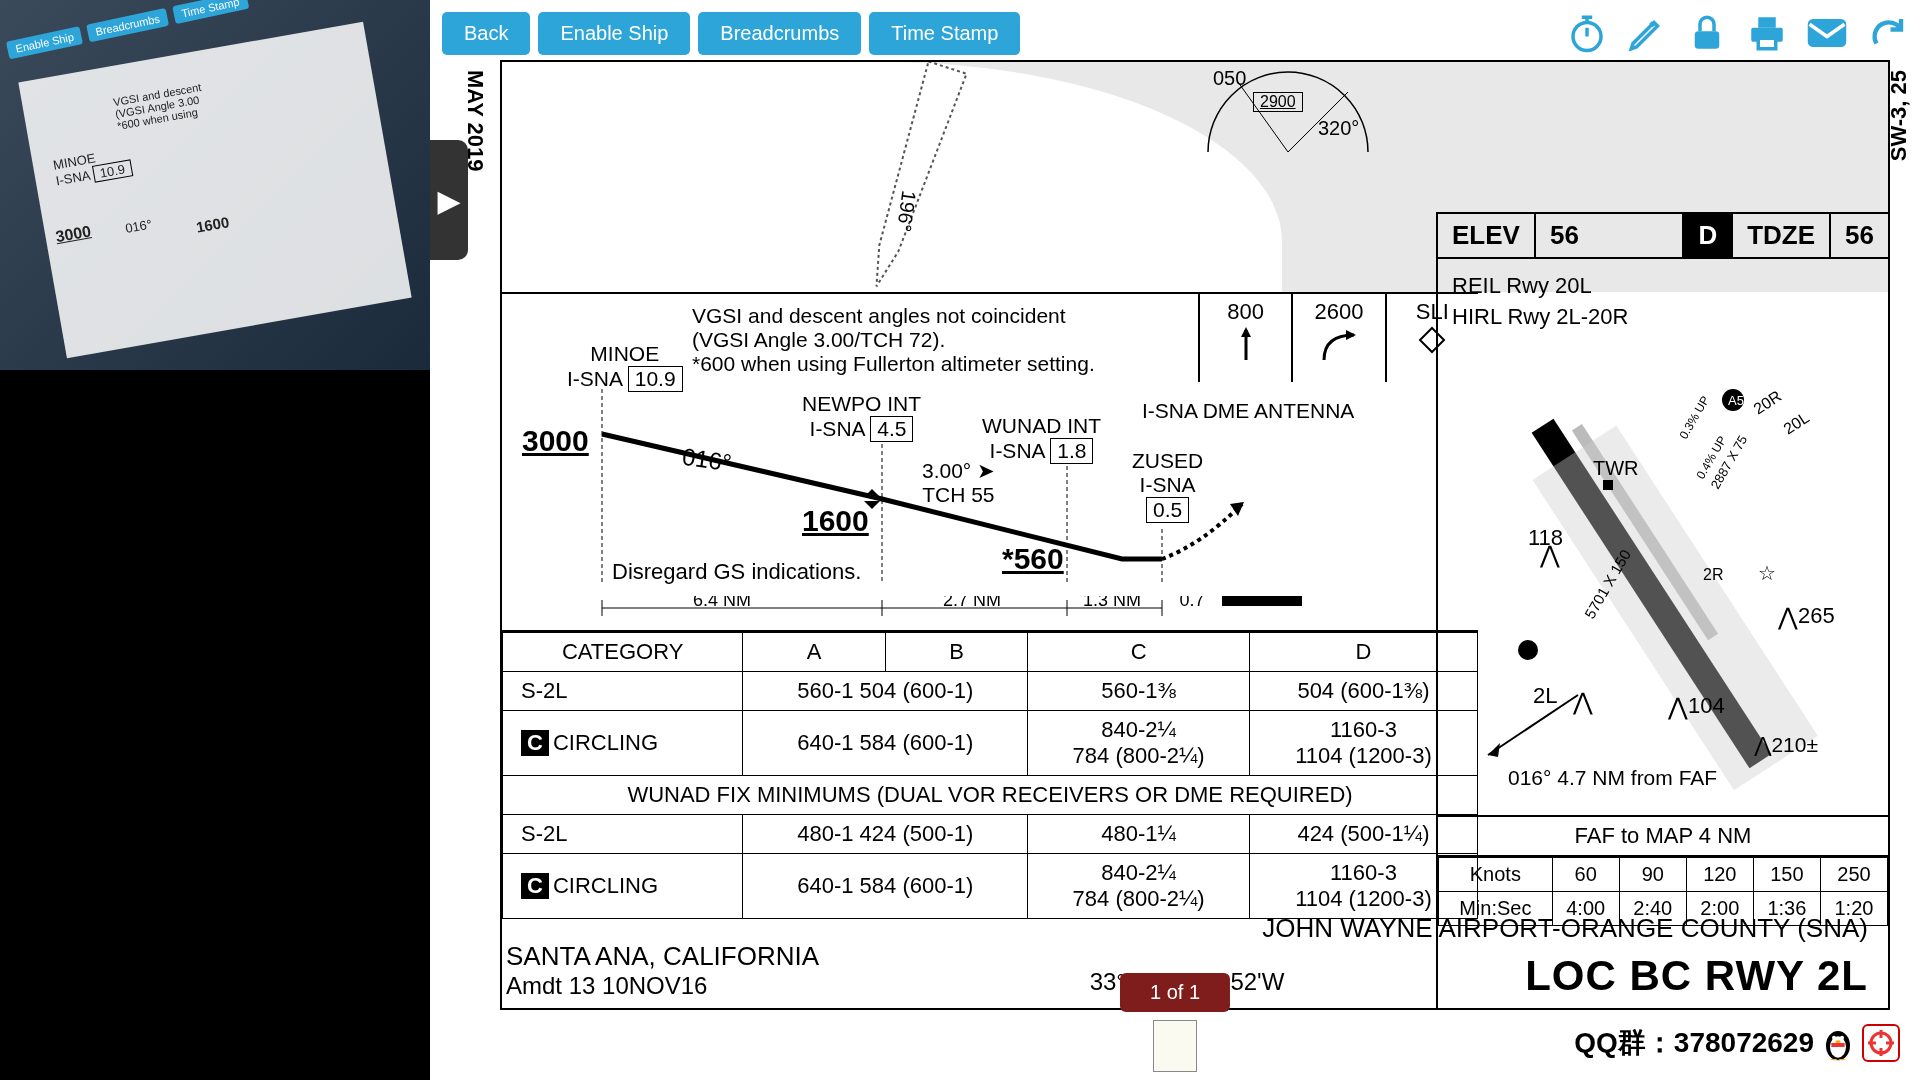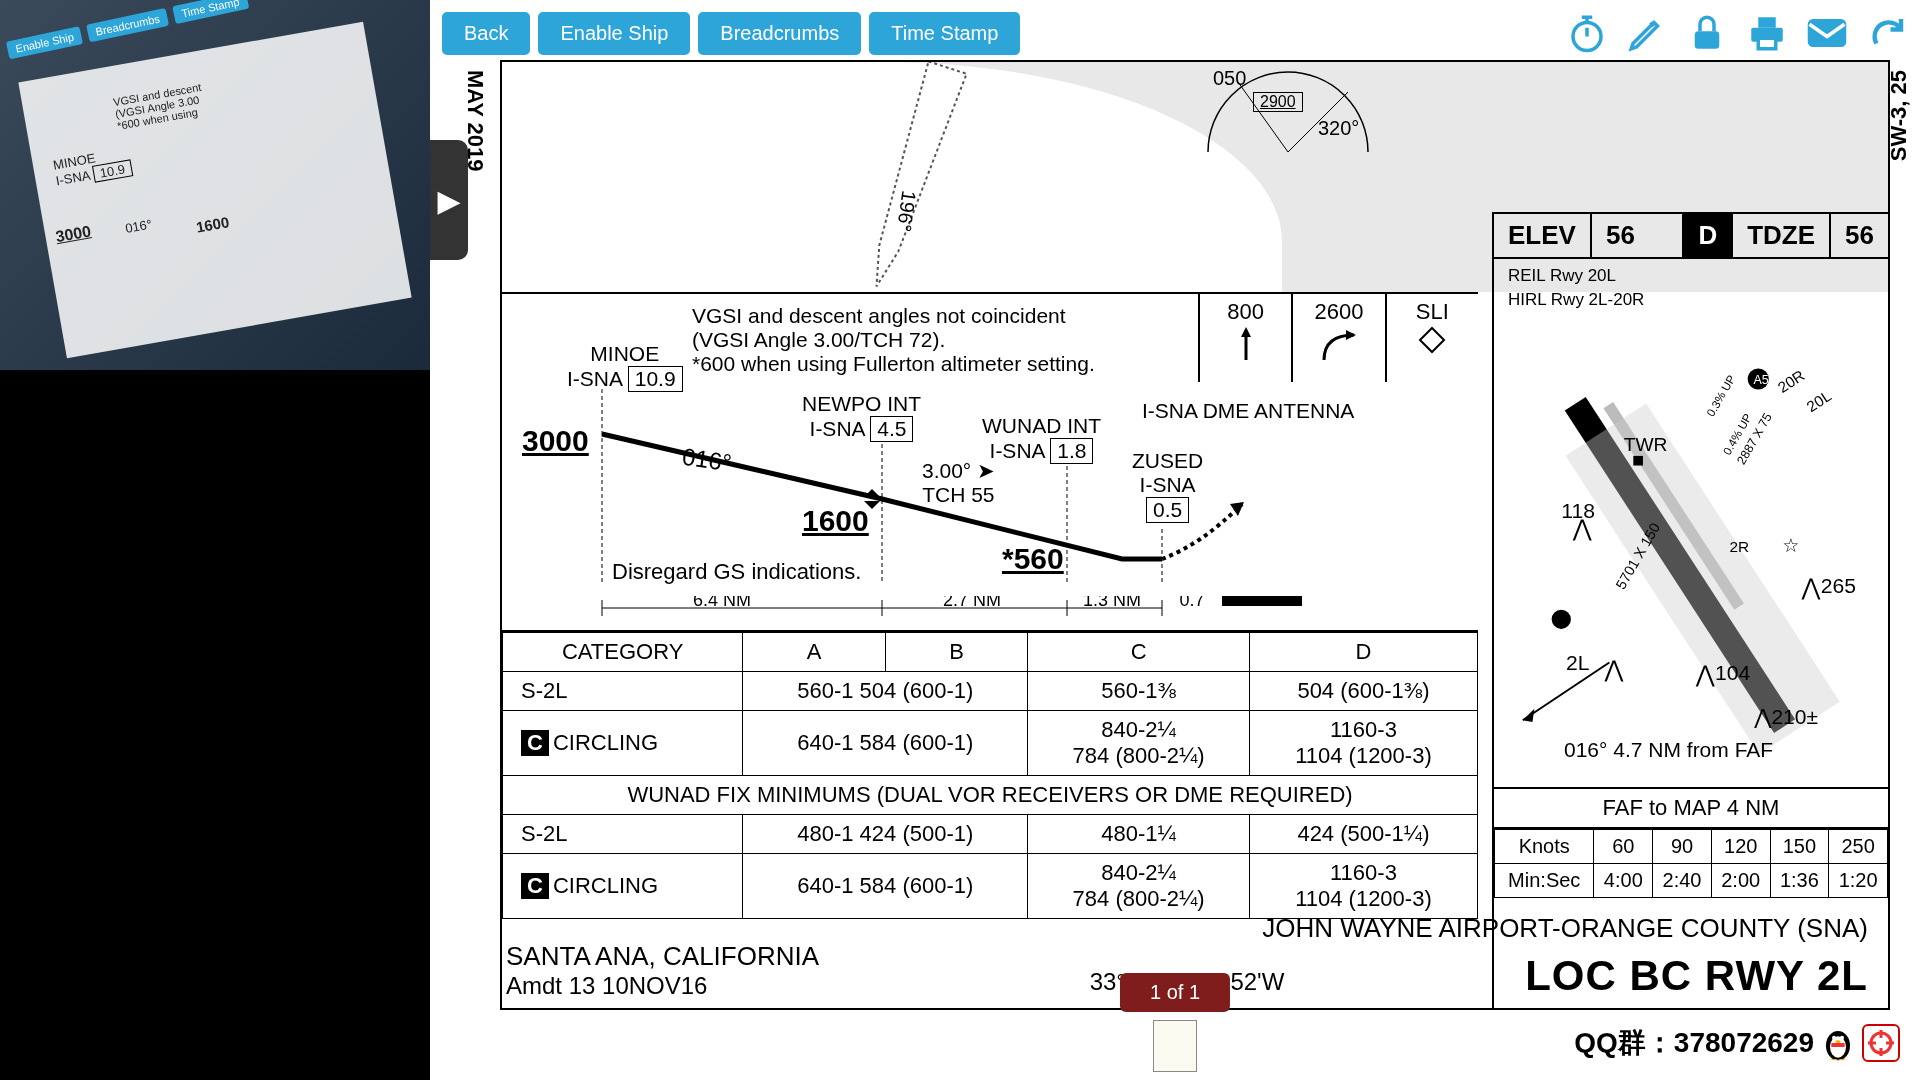--- a/index.html
+++ b/index.html
@@ -35,24 +35,24 @@
 
 .mini-boxes { position: absolute; right: 410px; top: 230px; width: 280px; height: 90px; display: flex; }
 .mini-box { border-left: 2px solid #000; border-top: 2px solid #000; flex: 1; text-align: center; padding: 5px; font-size: 22px; }
 
 .mins-table { position: absolute; top: 570px; left: 0; right: 410px; font-size: 22px; }
 .mins-table table { width: 100%; border-collapse: collapse; }
 .mins-table td, .mins-table th { border: 1.5px solid #000; padding: 6px 10px; text-align: center; font-weight: normal; }
 .mins-table .rowlabel { text-align: left; padding-left: 18px; }
 .cat-box { display: inline-block; background: #000; color: #fff; padding: 0 6px; margin-right: 4px; font-weight: bold; }
 
-.airport-panel { position: absolute; top: 150px; right: 0; width: 396px; bottom: 0; border-left: 2px solid #000; border-top: 2px solid #000; }
+.airport-panel { position: absolute; top: 150px; right: 0; width: 452px; bottom: 0; border-left: 2px solid #000; border-top: 2px solid #000; }
 .elev-row { display: flex; border-bottom: 2px solid #000; font-size: 26px; font-weight: bold; }
 .elev-cell { border-right: 2px solid #000; padding: 6px 14px; }
-.rwy-notes { padding: 5px 14px; font-size: 17px; line-height: 1.4; }
+.rwy-notes { padding: 12px 14px; font-size: 22px; line-height: 1.4; }
 .diagram-area { position: relative; height: 470px; }
 .faf-row { border-top: 2px solid #000; border-bottom: 2px solid #000; text-align: center; padding: 6px; font-size: 22px; }
 .time-table { width: 100%; border-collapse: collapse; font-size: 20px; }
 .time-table td { border: 1.5px solid #000; padding: 5px 4px; text-align: center; }
 
 .bottom-info { position: absolute; bottom: 8px; left: 4px; right: 20px; font-size: 24px; display: flex; align-items: flex-end; }
 .bottom-left { flex: 1; }
 .bottom-right { text-align: right; }
 .big-title { font-size: 42px; font-weight: bold; letter-spacing: 1px; margin-top: 8px; }
 

